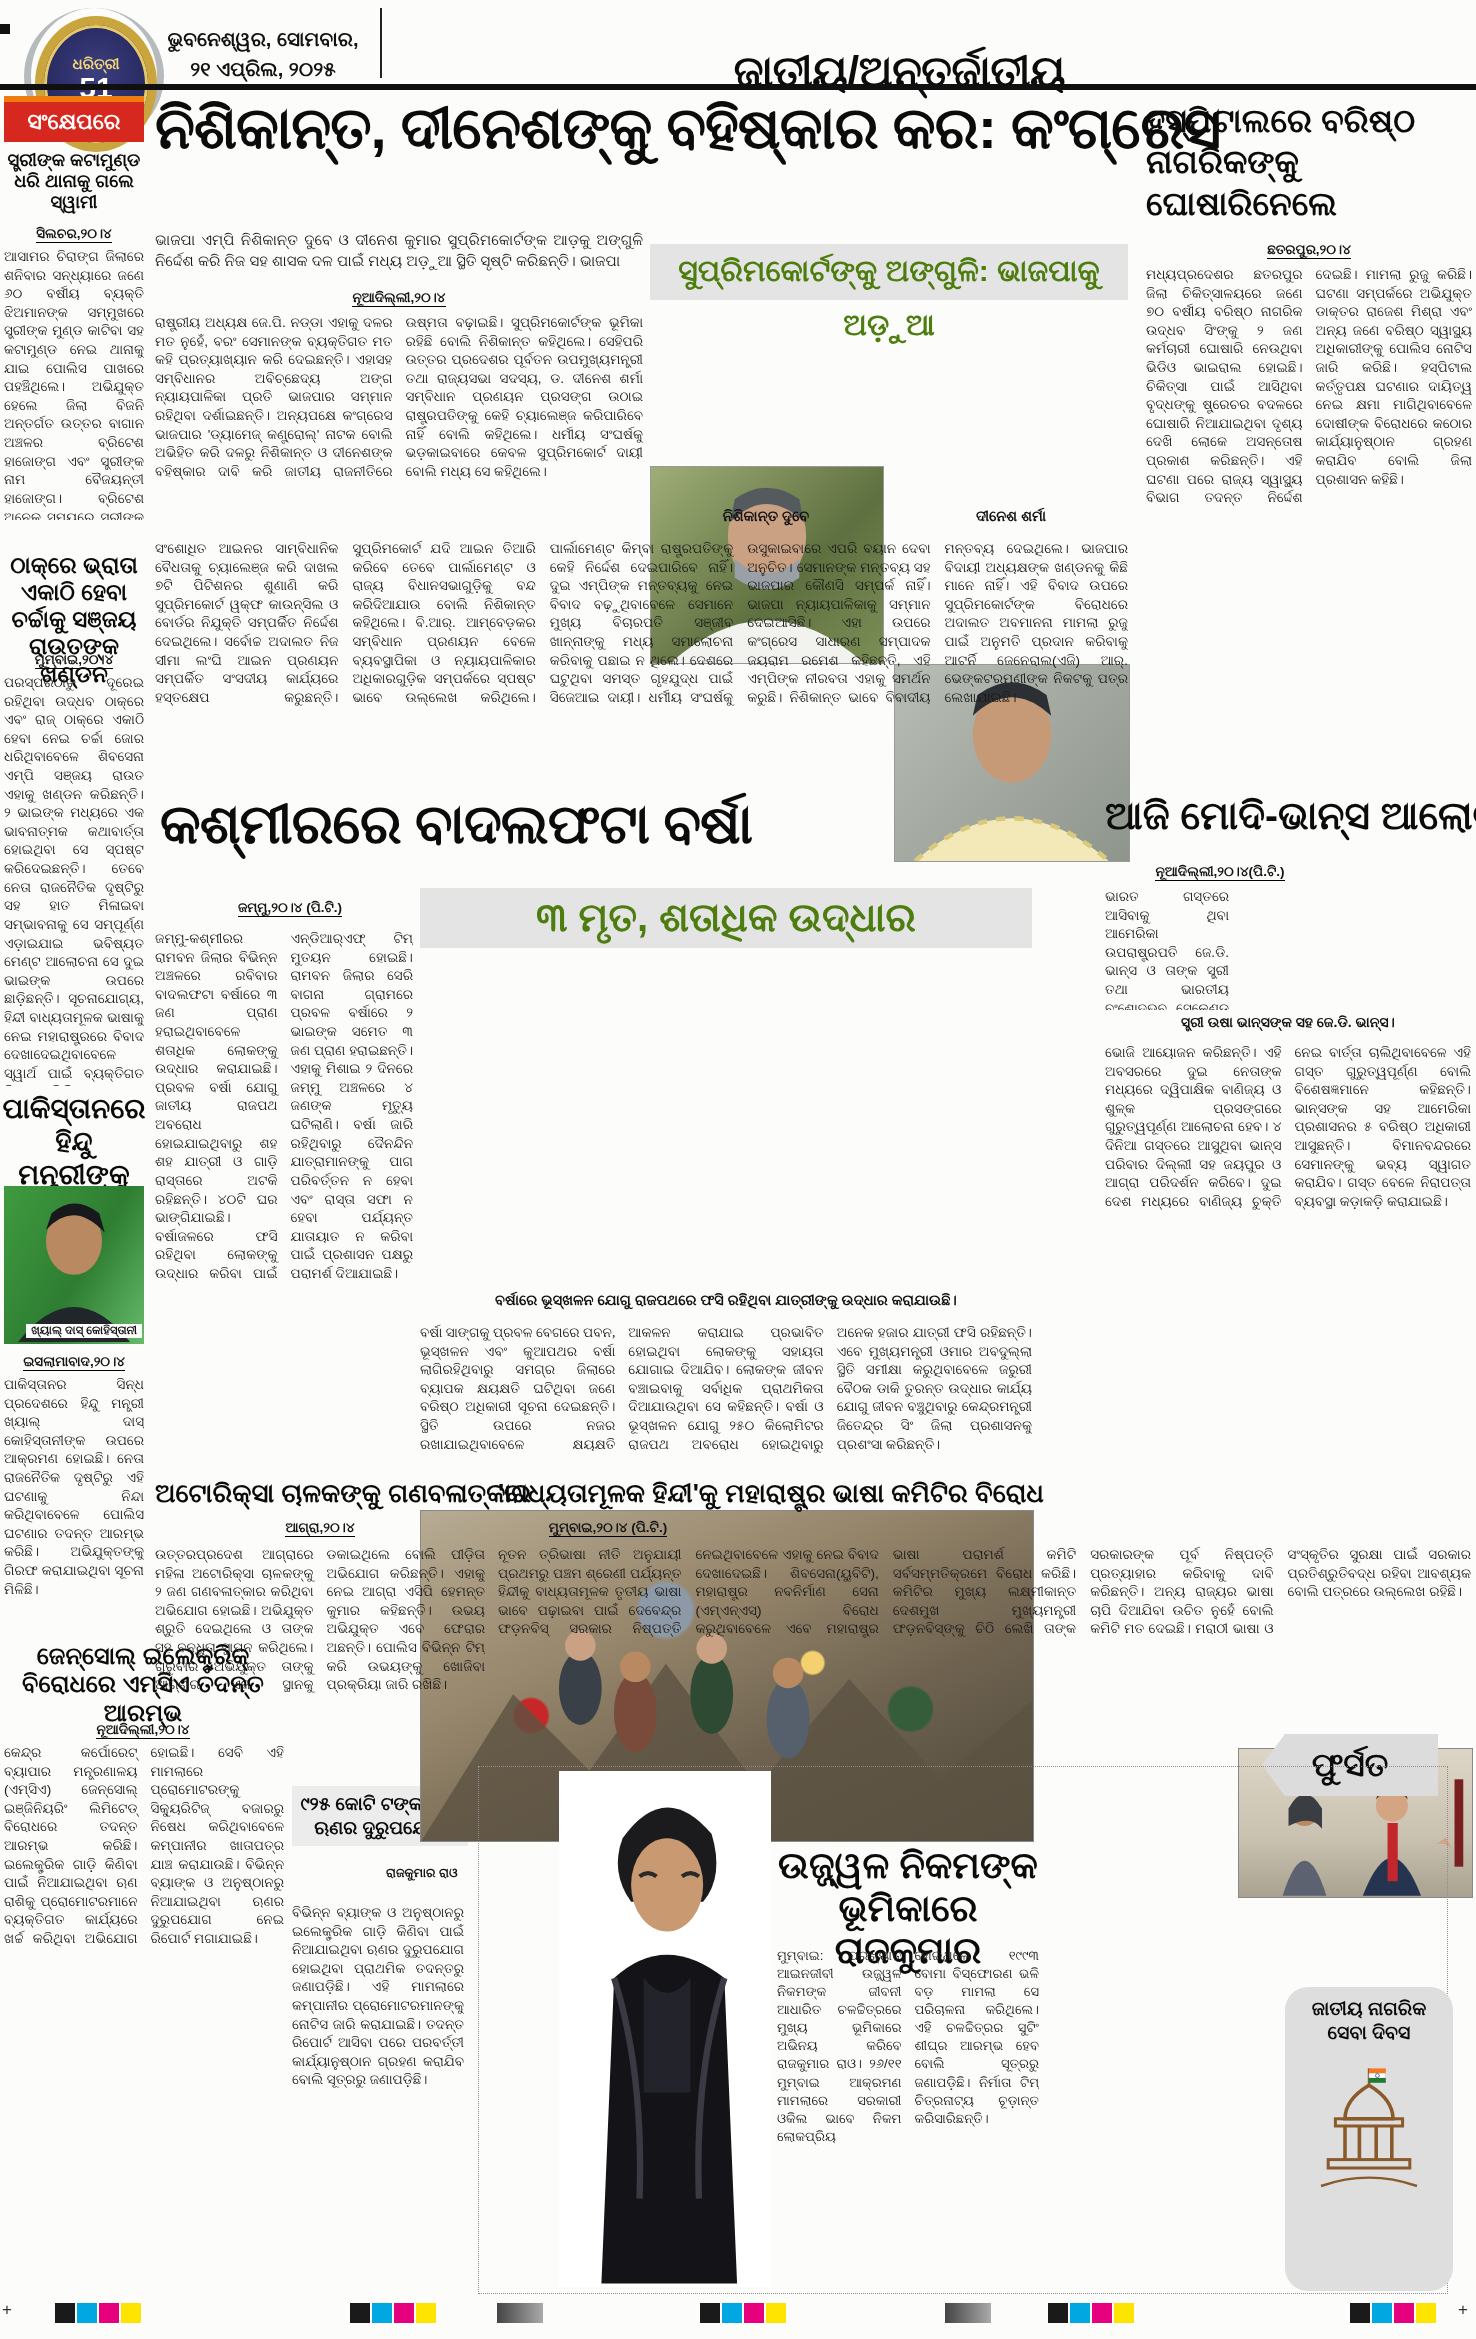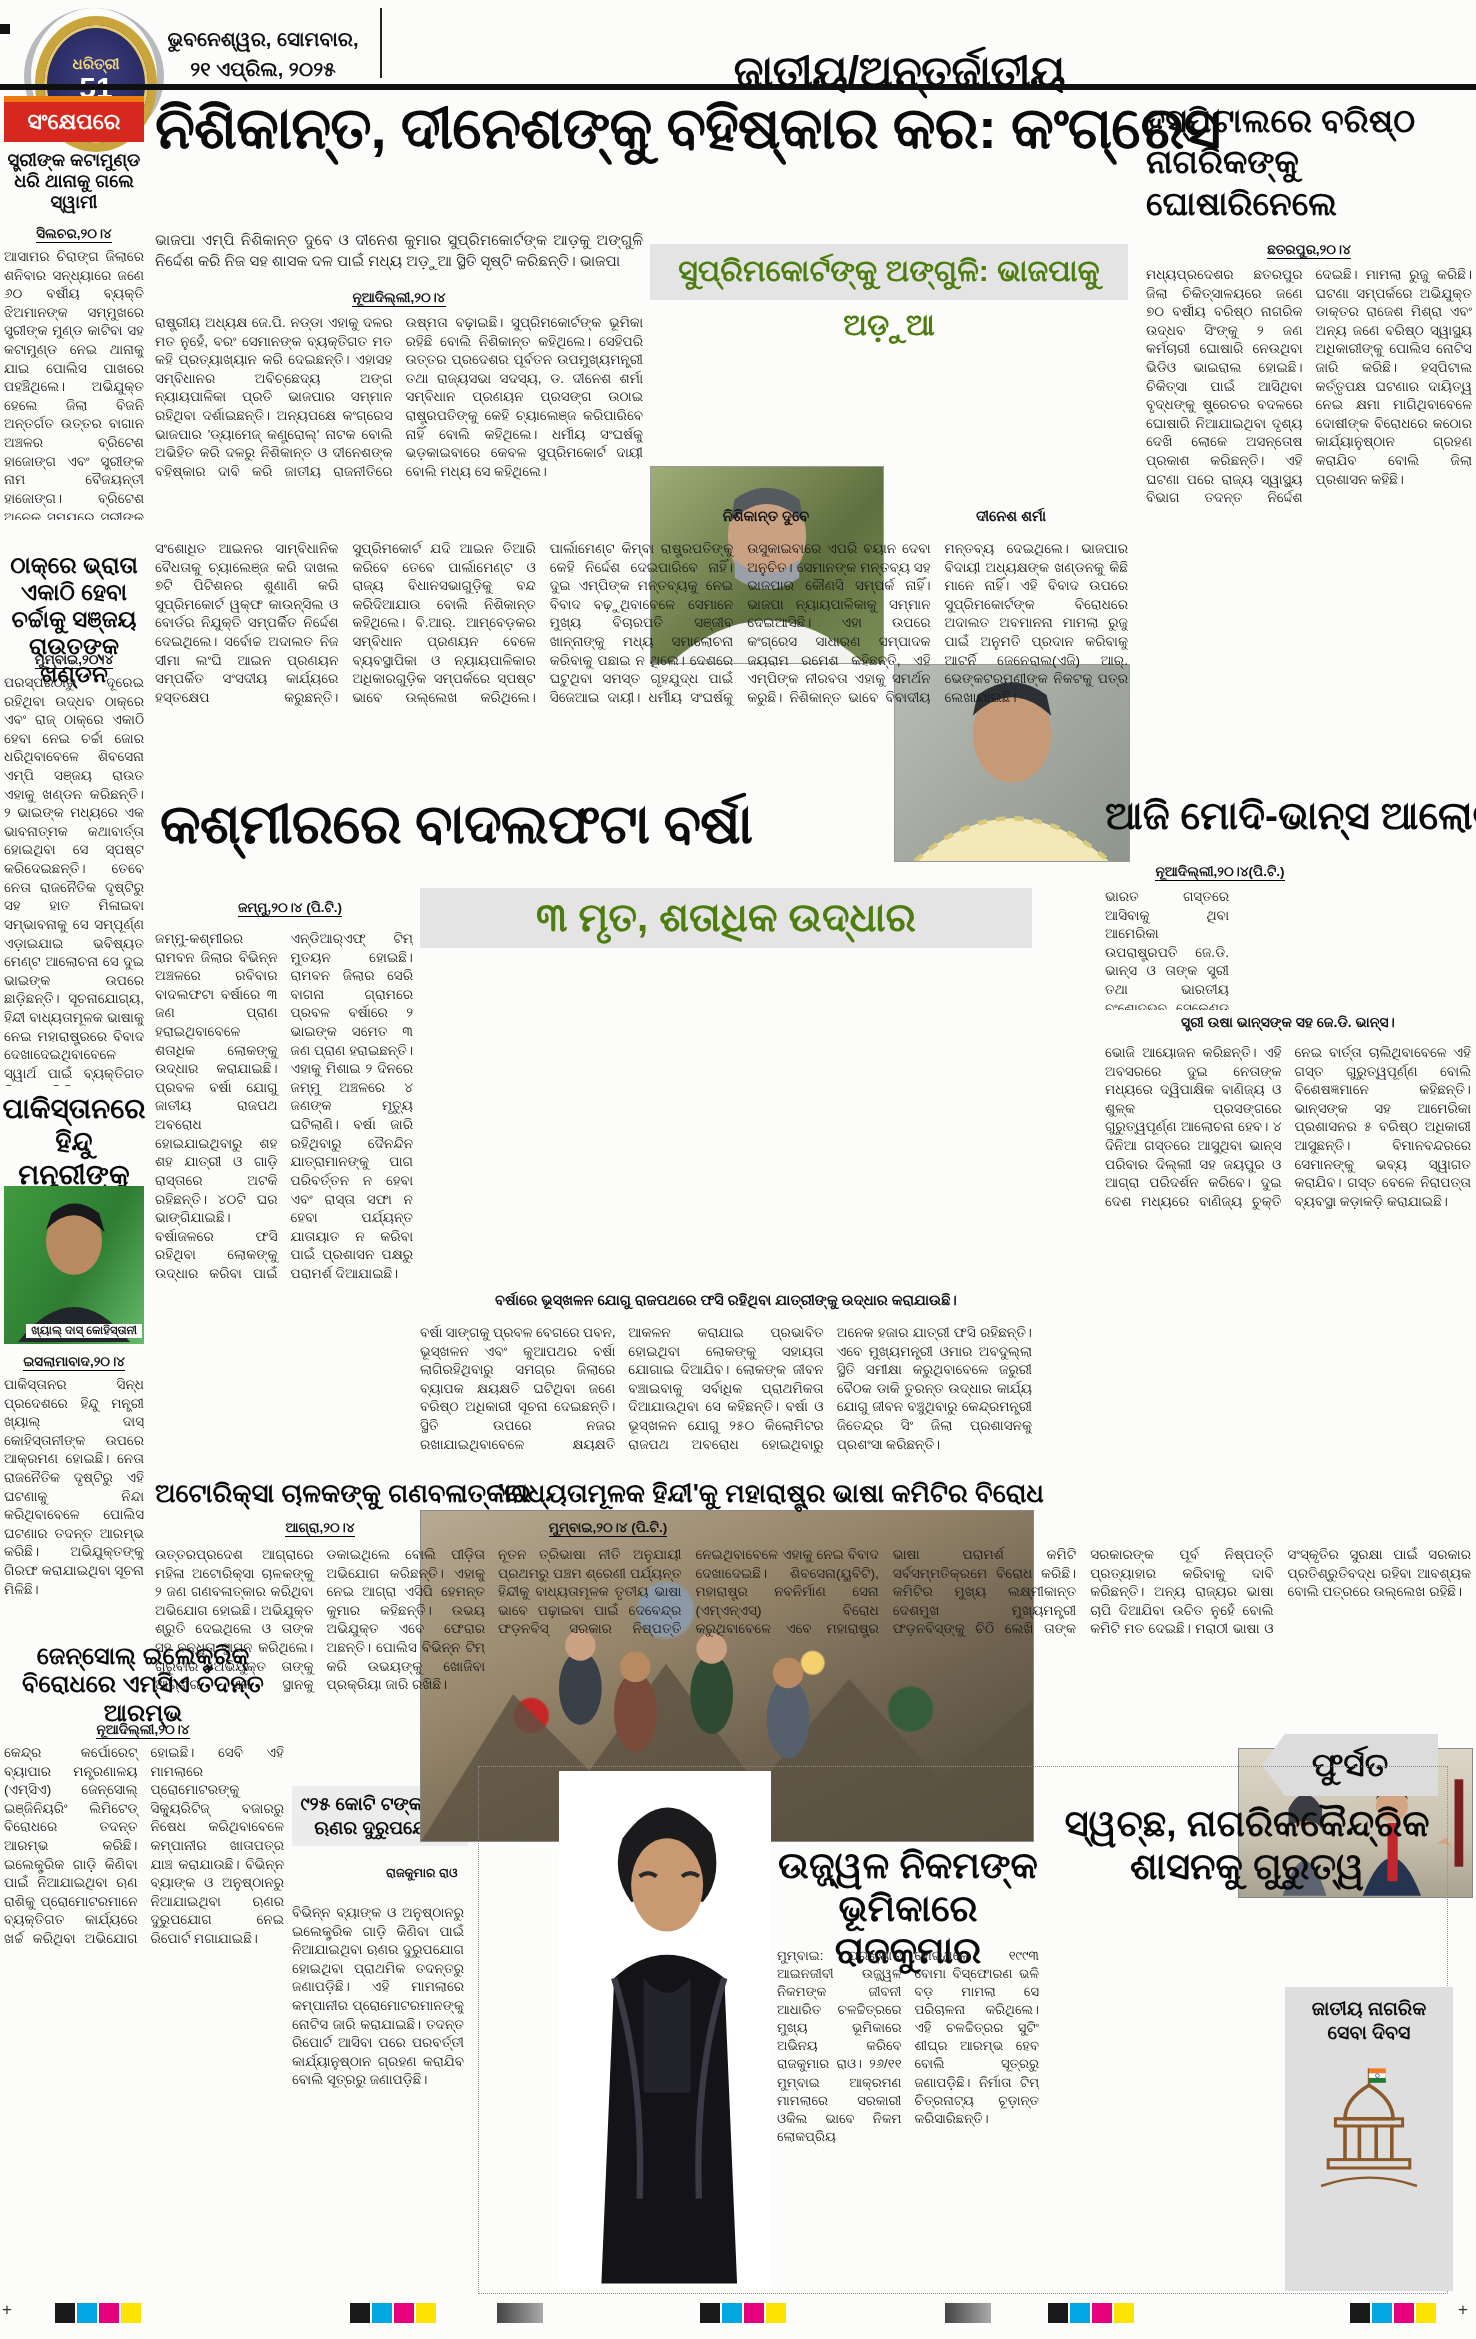--- a/index.html
+++ b/index.html
@@ -29,21 +29,21 @@
   .section-title{font-size:43px;font-weight:800;color:#0b0b0b;text-align:right;letter-spacing:-.5px;}
   .black-rule{background:#101010;}
   
   .brief-hd{background:#d6281e;border-top:6px solid #ef7b10;color:#fff;font-weight:800;font-size:22px;
             text-align:center;line-height:40px;}
   .rail-h{font-weight:800;font-size:18px;line-height:1.18;text-align:center;color:#0b0b0b;}
   .chip{position:absolute;right:2px;bottom:6px;background:#fff;padding:0 5px;font-size:11.5px;font-weight:700;line-height:1.2;text-align:right;}
   .tab{background:#dcdcdc;clip-path:polygon(13% 0,100% 0,100% 100%,13% 100%,0 50%);
        display:flex;align-items:center;justify-content:center;font-size:33px;font-weight:800;color:#0b0b0b;}
   .dotted{border:1.5px dotted #8d8d8d;}
-  .civic{background:#dedede;border-radius:0;padding:10px 8px;text-align:center;}
+  .civic{background:#dedede;border-radius:23px;padding:10px 8px;text-align:center;}
   .civic .tt{font-weight:800;font-size:19px;line-height:1.25;color:#0b0b0b;}
   .sq{width:20px;height:20px;display:inline-block;margin-right:2px;}
   .grad{background:linear-gradient(90deg,#444,#aaa);}
   .loanbox{background:#ececec;font-weight:800;font-size:18.5px;text-align:center;line-height:1.3;padding:6px 2px;color:#0b0b0b;}
 </style>
 </head>
 <body>
 
 <div class="abs" style="left:0;top:24px;width:10px;height:10px;background:#111;"></div>
 
@@ -191,21 +191,20 @@
       <path d="M38 48 q4 -3 8 0 M58 48 q4 -3 8 0" stroke="#2a2a2a" stroke-width="2" fill="none"></path>
       <path d="M20 240 L26 96 Q50 74 78 96 L84 240 Z" fill="#141418"></path>
       <path d="M40 96 Q51 110 62 96 L62 150 L40 150 Z" fill="#23232b"></path>
       <path d="M26 96 Q40 140 38 200 M78 96 Q64 140 66 200" stroke="#3a3a44" stroke-width="3" fill="none"></path>
     </svg>
   </div>
 
   <div class="abs hd ctr" style="left:298px;top:44px;width:262px;font-size:37px;line-height:1.15;margin-top:34px;">ଉଜ୍ଜ୍ୱଳ ନିକମଙ୍କ ଭୂମିକାରେ ରାଜକୁମାର</div>
   <div class="abs j cols2" style="left:298px;top:180px;width:262px;height:332px;font-size:13.2px;">ମୁମ୍ବାଇ: ପ୍ରଖ୍ୟାତ ଆଇନଜୀବୀ ଉଜ୍ଜ୍ୱଳ ନିକମଙ୍କ ଜୀବନୀ ଆଧାରିତ ଚଳଚ୍ଚିତ୍ରରେ ମୁଖ୍ୟ ଭୂମିକାରେ ଅଭିନୟ କରିବେ ରାଜକୁମାର ରାଓ। ୨୬/୧୧ ମୁମ୍ବାଇ ଆକ୍ରମଣ ମାମଲାରେ ସରକାରୀ ଓକିଲ ଭାବେ ନିକମ ଲୋକପ୍ରିୟ ହୋଇଥିଲେ। ୧୯୯୩ ବୋମା ବିସ୍ଫୋରଣ ଭଳି ବଡ଼ ମାମଲା ସେ ପରିଚାଳନା କରିଥିଲେ। ଏହି ଚଳଚ୍ଚିତ୍ରର ସୁଟିଂ ଶୀଘ୍ର ଆରମ୍ଭ ହେବ ବୋଲି ସୂତ୍ରରୁ ଜଣାପଡ଼ିଛି। ନିର୍ମାତା ଟିମ୍ ଚିତ୍ରନାଟ୍ୟ ଚୂଡ଼ାନ୍ତ କରିସାରିଛନ୍ତି।</div>
 
-  <div class="abs hd ctr" style="left:574px;top:36px;width:388px;font-size:37px;line-height:1.15;">ସ୍ୱଚ୍ଛ, ନାଗରିକକୈନ୍ଦ୍ରିକ ଶାସନକୁ ଗୁରୁତ୍ୱ</div>
 
   <div class="abs civic" style="left:806px;top:220px;width:152px;height:284px;">
     <div class="tt">ଜାତୀୟ ନାଗରିକ ସେବା ଦିବସ</div>
     <svg viewBox="0 0 100 120" style="width:120px;height:170px;margin-top:8px;">
       <path d="M50 16 Q70 28 70 44 L30 44 Q30 28 50 16 Z" fill="none" stroke="#8a5a2b" stroke-width="3"></path>
       <line x1="50" y1="16" x2="50" y2="2" stroke="#8a5a2b" stroke-width="2"></line>
       <rect x="50" y="2" width="14" height="4" fill="#f4791f"></rect>
       <rect x="50" y="6" width="14" height="4" fill="#ffffff" stroke="#bbb" stroke-width=".4"></rect>
       <rect x="50" y="10" width="14" height="4" fill="#1f7a33"></rect>
       <circle cx="57" cy="8" r="1.6" fill="none" stroke="#223a8f" stroke-width=".6"></circle>

